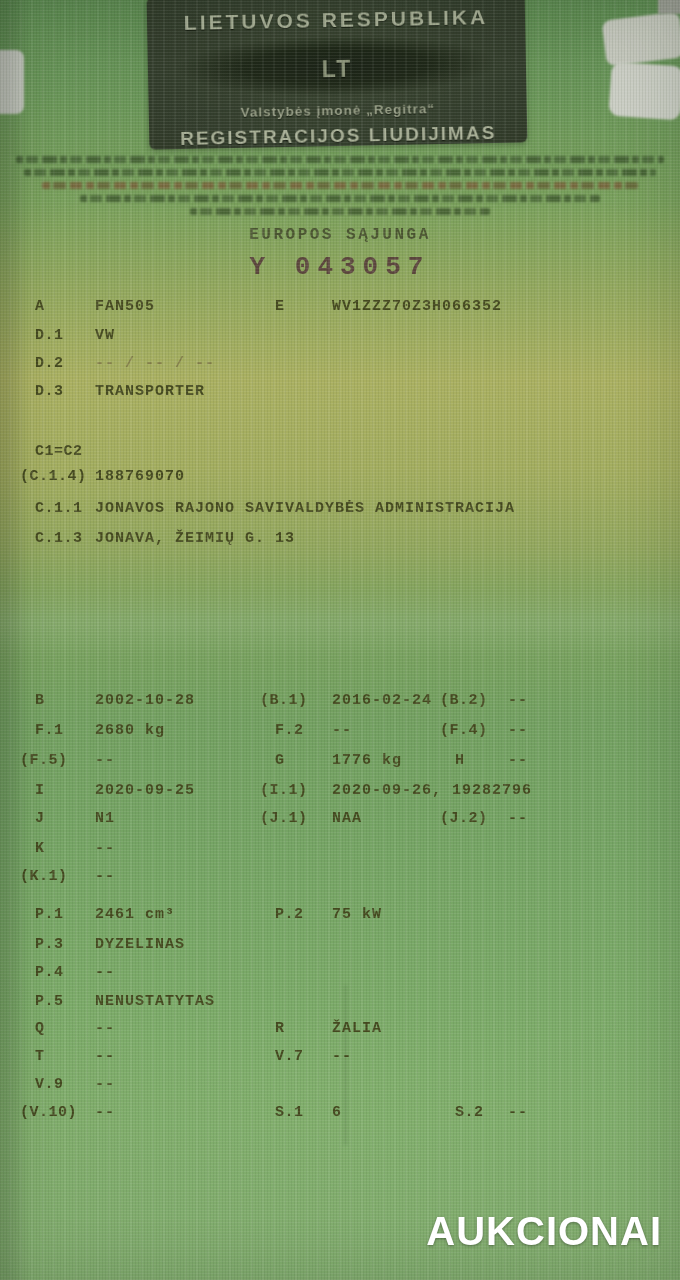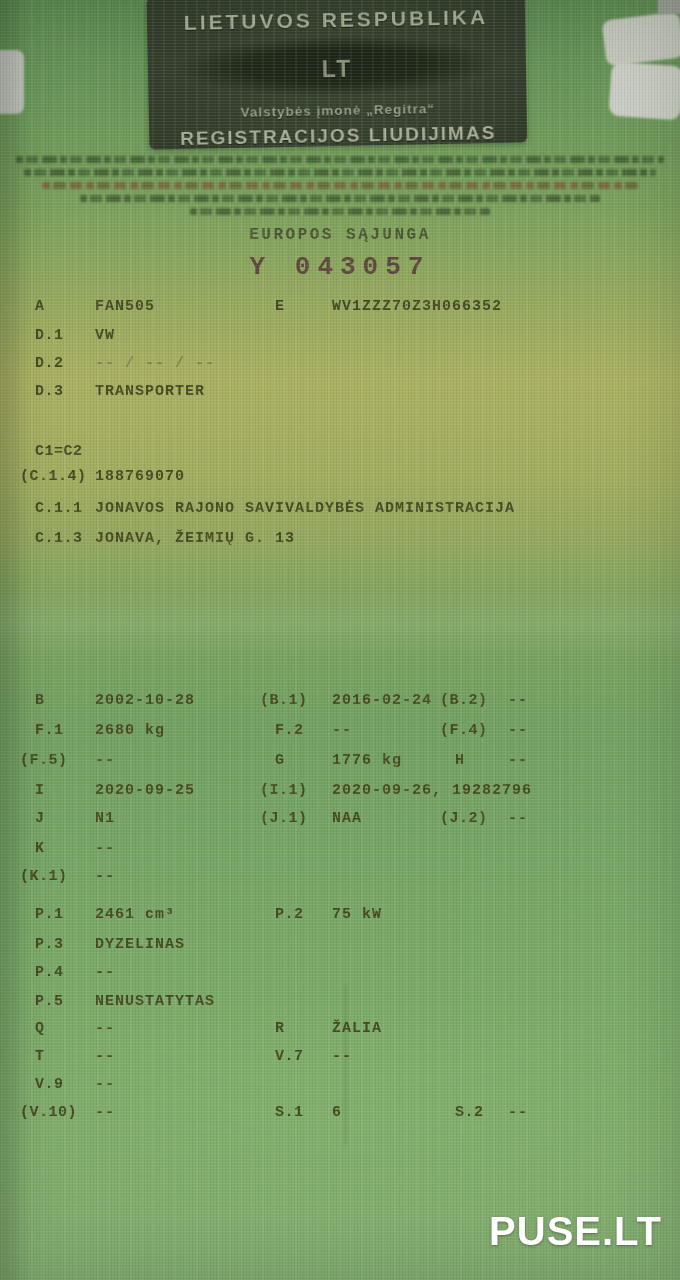--- a/index.html
+++ b/index.html
@@ -242,16 +242,16 @@
         <span class="flabel" style="left: 20px;">(V.10)</span>
         <span class="fvalue" style="left: 95px;">--</span>
         <span class="flabel" style="left: 275px;">S.1</span>
         <span class="fvalue" style="left: 332px;">6</span>
         <span class="flabel" style="left: 455px;">S.2</span>
         <span class="fvalue" style="left: 508px;">--</span>
       </div>
     </div>
 
   <div class="watermark">
-    <div>PUSE.LT</div>
+    <div>AUKCIONAI</div>
   </div>
 
 </div>
 
 </body></html>

